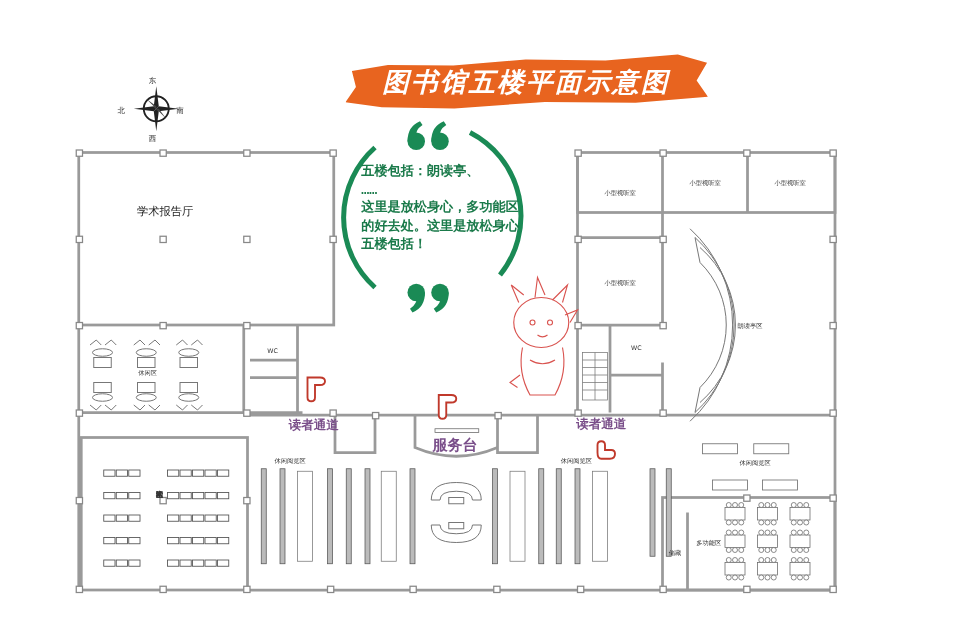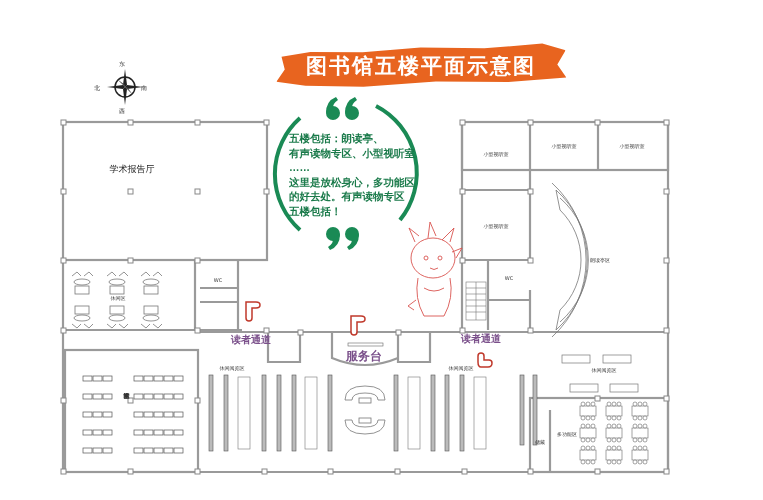--- a/index.html
+++ b/index.html
@@ -7,26 +7,26 @@
     .abs { position:absolute; }
     svg text { font-family:"DejaVu Sans", sans-serif; }
     .banner {
       position:absolute; left:276px; top:46px; width:290px; height:40px;
       background:#e8641f; transform:rotate(-1.5deg);
       clip-path: polygon(2% 18%, 12% 8%, 30% 12%, 50% 4%, 72% 10%, 92% 2%, 100% 20%, 97% 55%, 100% 88%, 80% 96%, 55% 90%, 30% 98%, 10% 92%, 0% 80%, 3% 50%);
     }
     .banner-title {
       position:absolute; left:290px; top:50px; width:262px; height:32px;
       color:#ffffff; font-weight:bold; font-size:21px; letter-spacing:2px;
-      line-height:32px; text-align:center; font-family:"DejaVu Sans", sans-serif;
+      line-height:32px; text-align:center; font-family:"DejaVu Sans", sans-serif;font-style:italic;
     }
     .quote-text {
       position:absolute; left:289px; top:131px; width:128px;
       color:#1a7a4a; font-size:10.5px; line-height:14.5px; font-weight:bold;
-      font-family:Liberation Sans, sans-serif;
+      font-family:Liberation Mono, monospace;
     }
     .quote-text div { white-space:nowrap; }
     .room-label { font-size:5px; fill:#333; }
     .big-label { font-size:9px; fill:#222; }
     .purple-label { fill:#7a4f8a; font-weight:bold; }
   </style>
 </head>
 <body>
 
 <svg class="abs" style="left:95px;top:55px;" width="60" height="60" viewBox="0 0 60 60">
@@ -305,18 +305,17 @@
       <path d="M345 113 q0 -12 10 -16 l2 3 q-6 4 -5 9 z"></path>
     <circle cx="333" cy="234" r="7"></circle>
       <path d="M340 234 q0 12 -10 16 l-2 -3 q6 -4 5 -9 z"></path>
     <circle cx="352" cy="234" r="7"></circle>
       <path d="M359 234 q0 12 -10 16 l-2 -3 q6 -4 5 -9 z"></path>
   </g>
 </svg>
 
 <div class="quote-text">
   <div>五楼包括：朗读亭、</div>
-  <div>有声读物专区、小型视听室</div>
   <div>……</div>
   <div>这里是放松身心，多功能区</div>
-  <div>的好去处。有声读物专区</div>
+  <div>的好去处。这里是放松身心</div>
   <div>五楼包括！</div>
 </div>
 
 </body></html>

